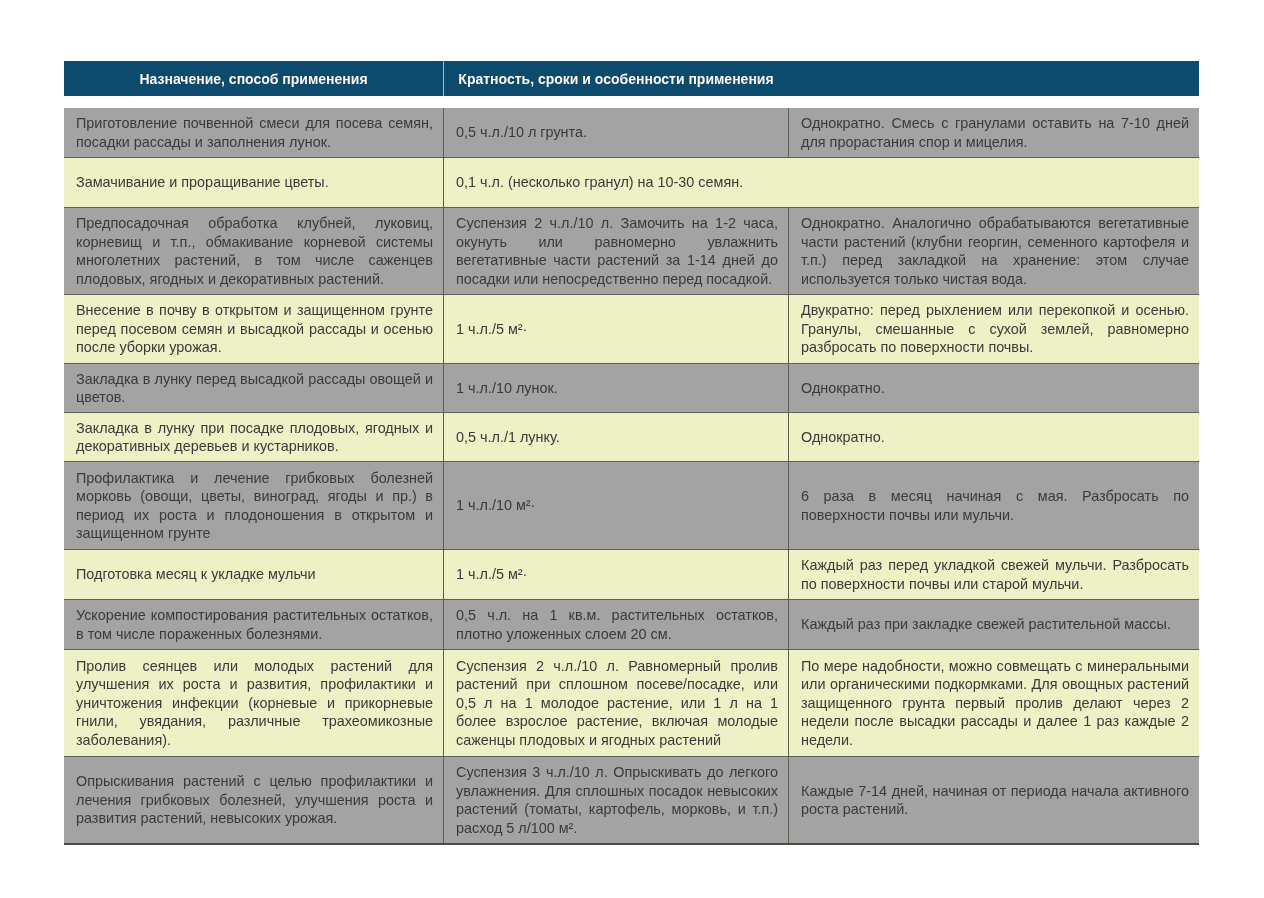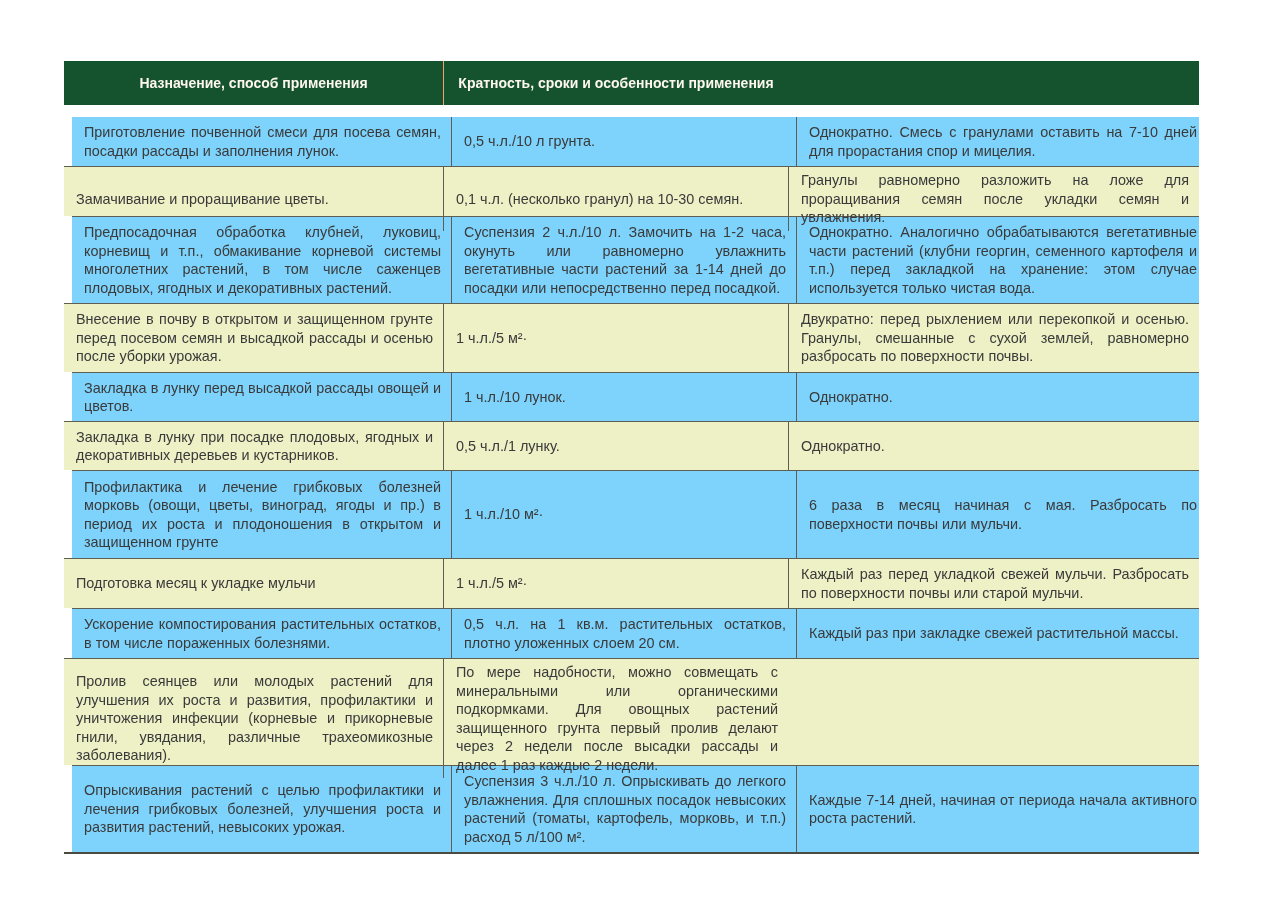--- a/index.html
+++ b/index.html
@@ -1,29 +1,29 @@
 <!DOCTYPE html>
 <html><head>
 <meta charset="utf-8">
 <style>
   html, body { margin:0; padding:0; background:#ffffff; }
   body { width:1264px; height:898px; position:relative; overflow:hidden;
          font-family:"Liberation Sans", sans-serif; color:#3a3a3a; }
   .table { position:absolute; left:64px; top:61px; width:1135px; }
-  .thead { display:grid; grid-template-columns:379px 345px 411px; height:44px;
-           background:#14532d; }
+  .thead { display:grid; grid-template-columns:379px 345px 411px; height:35px;
+           background:#0c4a6e; }
   .th { color:#fff7ef; font-size:14px; font-weight:bold; display:flex; align-items:center;
         justify-content:center; text-align:center; border-left:1px solid #f8a070; }
   .th:first-child { border-left:none; }
   .th .light { font-weight:normal; }
   .gap { height:12px; }
   .tbody { border-bottom:2px solid #4a4a40; }
   .row { display:grid; grid-template-columns:379px 345px 411px; border-top:1px solid #5e5e52; }
   .row:first-child { border-top:none; }
-  .row.odd { background:#7dd3fc;margin-left:8px; }
+  .row.odd { background:#a3a3a3; }
   .row.even { background:#eef0c6; }
   .td { font-size:14.4px; line-height:18.5px; padding:4px 10px 4px 12px; display:flex;
         align-items:center; text-align:justify; box-sizing:border-box; }
   .td + .td { border-left:1px solid #5e5e52; }
   .td span { display:block; width:100%; }
 </style>
 </head>
 <body>
 
 <div class="table">
@@ -47,23 +47,20 @@
       <div class="td">
           <span>Однократно. Смесь с гранулами оставить на 7-10 дней для прорастания спор и мицелия.</span>
         </div>
     </div>
     <div class="row even" style="height:49px">
       <div class="td">
           <span>Замачивание и проращивание цветы.</span>
         </div>
       <div class="td">
           <span>0,1 ч.л. (несколько гранул) на 10-30 семян.</span>
-        </div>
-      <div class="td">
-          <span>Гранулы равномерно разложить на ложе для проращивания семян после укладки семян и увлажнения.</span>
         </div>
     </div>
     <div class="row odd" style="height:86px">
       <div class="td">
           <span>Предпосадочная обработка клубней, луковиц, корневищ и т.п., обмакивание корневой системы многолетних растений, в том числе саженцев плодовых, ягодных и декоративных растений.</span>
         </div>
       <div class="td">
           <span>Суспензия 2 ч.л./10 л. Замочить на 1-2 часа, окунуть или равномерно увлажнить вегетативные части растений за 1-14 дней до посадки или непосредственно перед посадкой.</span>
         </div>
       <div class="td">
@@ -134,20 +131,23 @@
         </div>
       <div class="td">
           <span>Каждый раз при закладке свежей растительной массы.</span>
         </div>
     </div>
     <div class="row even" style="height:106px">
       <div class="td">
           <span>Пролив сеянцев или молодых растений для улучшения их роста и развития, профилактики и уничтожения инфекции (корневые и прикорневые гнили, увядания, различные трахеомикозные заболевания).</span>
         </div>
       <div class="td">
+          <span>Суспензия 2 ч.л./10 л. Равномерный пролив растений при сплошном посеве/посадке, или 0,5 л на 1 молодое растение, или 1 л на 1 более взрослое растение, включая молодые саженцы плодовых и ягодных растений</span>
+        </div>
+      <div class="td">
           <span>По мере надобности, можно совмещать с минеральными или органическими подкормками. Для овощных растений защищенного грунта первый пролив делают через 2 недели после высадки рассады и далее 1 раз каждые 2 недели.</span>
         </div>
     </div>
     <div class="row odd" style="height:86px">
       <div class="td">
           <span>Опрыскивания растений с целью профилактики и лечения грибковых болезней, улучшения роста и развития растений, невысоких урожая.</span>
         </div>
       <div class="td">
           <span>Суспензия 3 ч.л./10 л. Опрыскивать до легкого увлажнения. Для сплошных посадок невысоких растений (томаты, картофель, морковь, и т.п.) расход 5 л/100 м².</span>
         </div>

